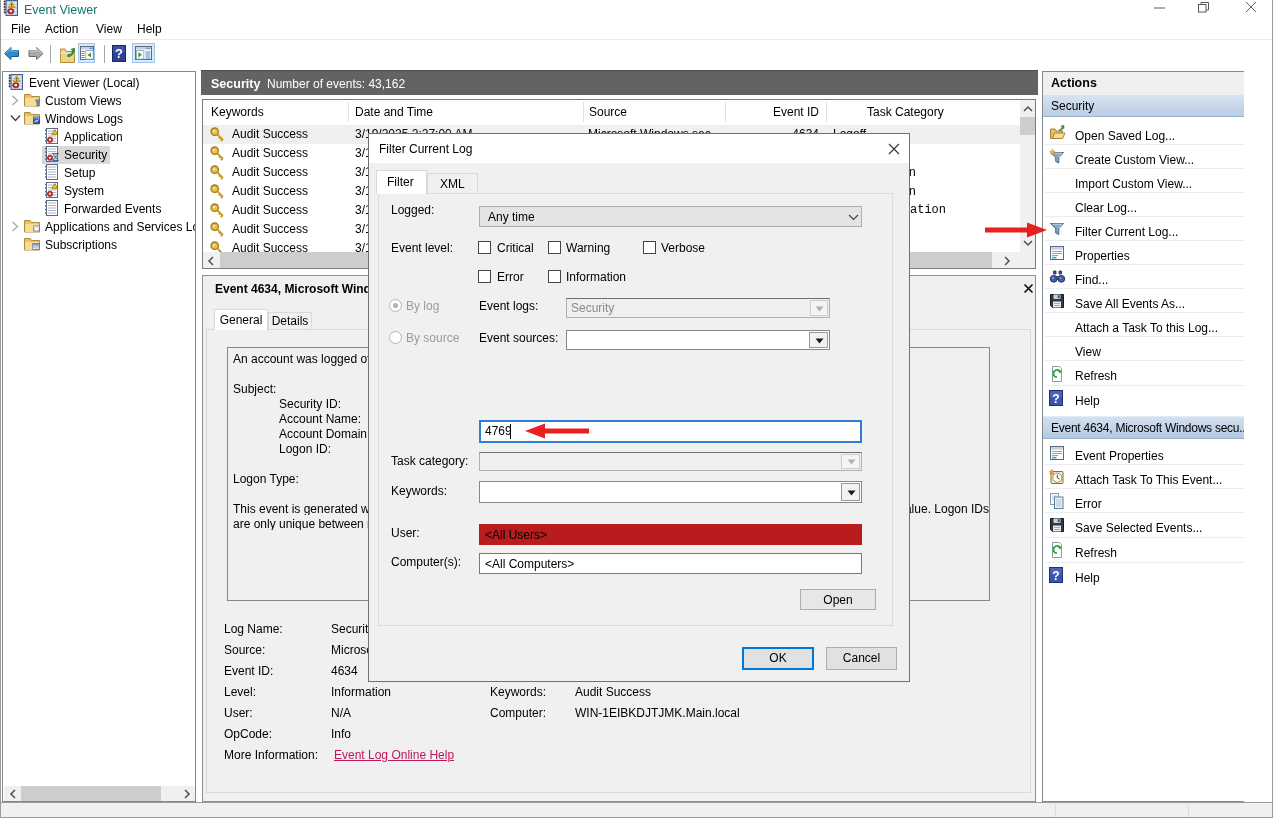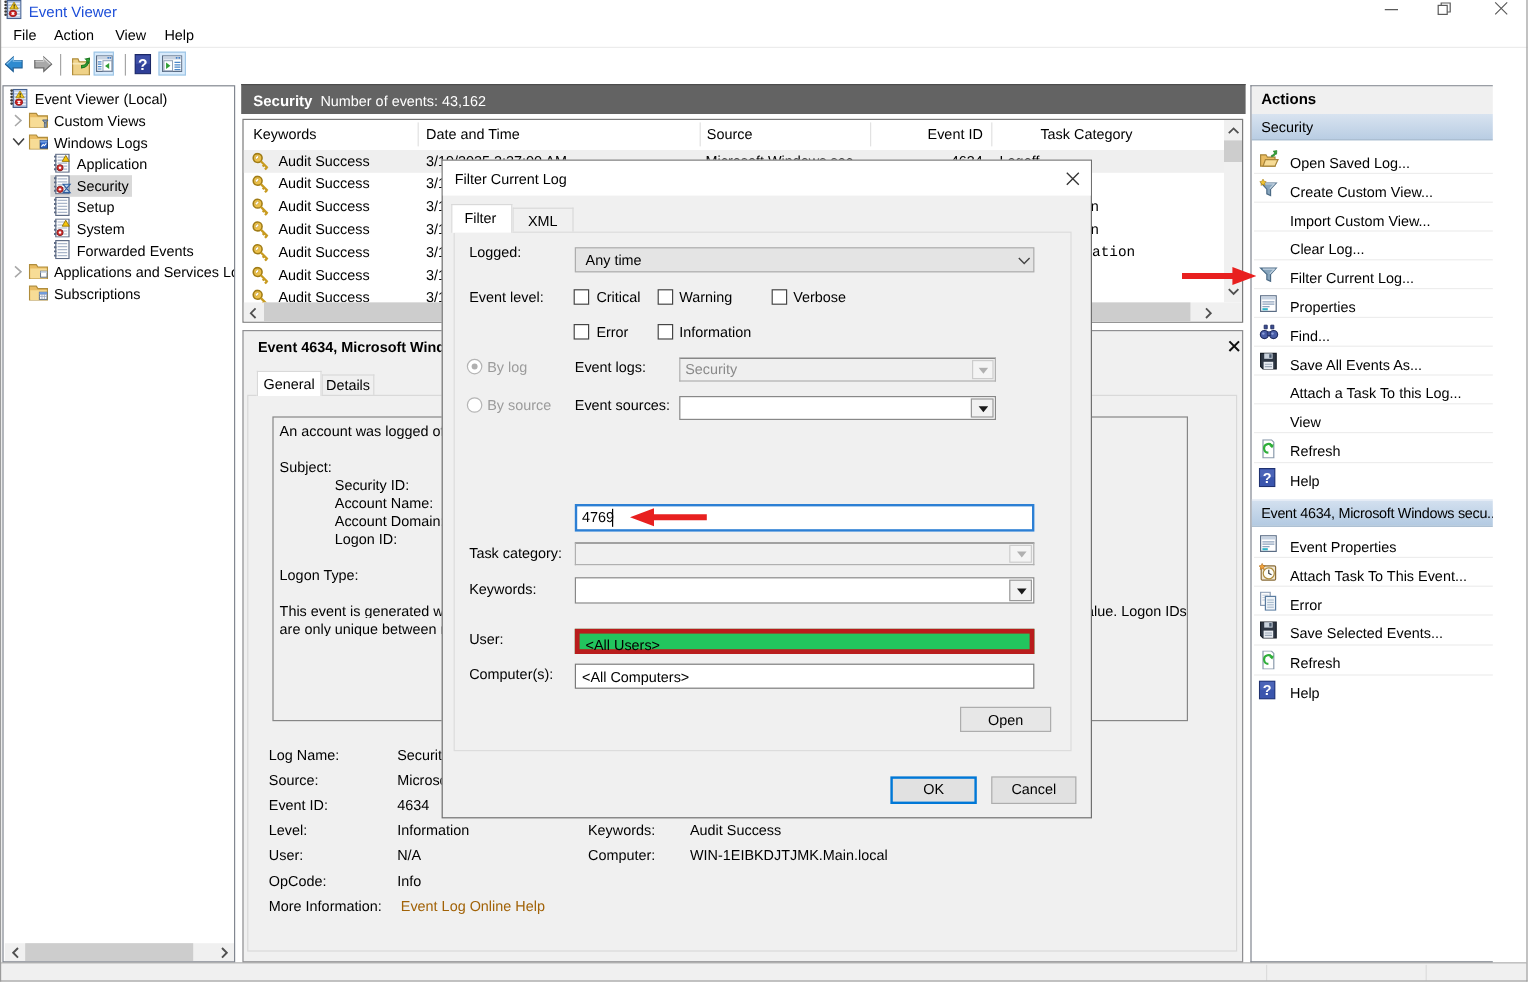--- a/index.html
+++ b/index.html
@@ -29,21 +29,21 @@
       <circle cx="1.7" cy="6.9" r="1.1"></circle>
       <circle cx="1.7" cy="9.6" r="1.1"></circle>
       <circle cx="1.7" cy="12.3" r="1.1"></circle>
     </g>
   <path d="M8.7 1.8 L12.2 7.5 L5.2 7.5 Z" fill="#f2ca1d" stroke="#a3820a" stroke-width="0.7"></path>
   <rect x="8.35" y="3.6" width="0.9" height="2" fill="#222"></rect>
     <rect x="8.35" y="6.1" width="0.9" height="0.9" fill="#222"></rect>
   <ellipse cx="7.8" cy="11.2" rx="3.1" ry="2.6" fill="#cc2020" stroke="#8e1414" stroke-width="0.7"></ellipse>
   <path d="M6.7 10.2 L8.9 12.2 M8.9 10.2 L6.7 12.2" stroke="#fff" stroke-width="1.1"></path>
 </svg>
-<div class="lbl" style="left:24px;top:4px;color:#1d4ed8;font-size:12.5px;">Event Viewer</div>
+<div class="lbl" style="left:24px;top:4px;color:#0f766e;font-size:12.5px;">Event Viewer</div>
 <svg class="a" style="left:1152px;top:1px;" width="110" height="14" viewBox="0 0 110 14">
   <line x1="2" y1="7" x2="13" y2="7" stroke="#5a5a5a" stroke-width="1"></line>
   <rect x="46.5" y="3.5" width="7.5" height="7.5" fill="none" stroke="#5a5a5a" stroke-width="1"></rect>
   <path d="M49 3.5 L49 1.5 L56.5 1.5 L56.5 9 L54 9" fill="none" stroke="#5a5a5a" stroke-width="1"></path>
   <path d="M94 1 L104 11 M104 1 L94 11" stroke="#5a5a5a" stroke-width="1"></path>
 </svg>
 
 <div class="lbl" style="left:11px;top:23px;">File</div>
 <div class="lbl" style="left:45px;top:23px;">Action</div>
 <div class="lbl" style="left:96px;top:23px;">View</div>
@@ -414,21 +414,21 @@
     <div class="lbl" style="left:128px;top:410px;">Information</div>
   <div class="lbl" style="left:287px;top:410px;">Keywords:</div>
     <div class="lbl" style="left:372px;top:410px;">Audit Success</div>
   <div class="lbl" style="left:21px;top:431px;">User:</div>
     <div class="lbl" style="left:128px;top:431px;">N/A</div>
   <div class="lbl" style="left:287px;top:431px;">Computer:</div>
     <div class="lbl" style="left:372px;top:431px;">WIN-1EIBKDJTJMK.Main.local</div>
   <div class="lbl" style="left:21px;top:452px;">OpCode:</div>
     <div class="lbl" style="left:128px;top:452px;">Info</div>
   <div class="lbl" style="left:21px;top:473px;">More Information:</div>
-  <div class="lbl" style="left:131px;top:473px;color:#a16207;">Event Log Online Help</div>
+  <div class="lbl" style="left:131px;top:473px;color:#be185d;text-decoration:underline;">Event Log Online Help</div>
 </div>
 
 <div class="a" style="left:1042px;top:71px;width:202px;height:731px;background:#fff;border:1px solid #828790;border-right:none;box-sizing:border-box;overflow:hidden;">
   <div class="a" style="left:0;top:0;width:230px;height:23px;background:#f0f0f0;"></div>
   <div class="lbl" style="left:8px;top:5px;font-weight:bold;font-size:12.5px;">Actions</div>
   <div class="a" style="left:0;top:23px;width:230px;height:22px;background:linear-gradient(#d8e3f0,#b9cde3);border-bottom:1px solid #9ab1c9;box-sizing:border-box;">
     <div class="lbl" style="left:8px;top:5px;font-size:12px;">Security</div>
     <svg class="a" style="left:212px;top:8px;" width="11" height="7" viewBox="0 0 11 7">
         <path d="M5.5 0.5 L10.5 6.5 L0.5 6.5 Z" fill="#222"></path>
       </svg>
@@ -663,21 +663,21 @@
       </svg>
   </div>
   <div class="lbl" style="left:22px;top:351px;">Keywords:</div>
   <div class="a" style="left:110px;top:347px;width:383px;height:22px;background:#fff;border:1px solid #888888;box-sizing:border-box;">
     <div class="a" style="left:361px;top:1px;width:19px;height:18px;background:#f2f2f2;border:1px solid #999999;box-sizing:border-box;"></div>
     <svg class="a" style="left:367px;top:8px;" width="9" height="6" viewBox="0 0 9 6">
         <path d="M0.5 0.5 L8.5 0.5 L4.5 5.5 Z" fill="#1a1a1a"></path>
       </svg>
   </div>
   <div class="lbl" style="left:22px;top:393px;">User:</div>
-  <div class="a" style="left:110px;top:390px;width:383px;height:21px;background:#22c55e;border:4px solid #b91c1c;box-sizing:border-box;">
+  <div class="a" style="left:110px;top:390px;width:383px;height:21px;background:#b91c1c;border:1px solid #b91c1c;box-sizing:border-box;">
     <div class="lbl" style="left:5px;top:4px;">&lt;All Users&gt;</div>
   </div>
   <div class="lbl" style="left:22px;top:422px;">Computer(s):</div>
   <div class="a" style="left:110px;top:419px;width:383px;height:21px;background:#fff;border:1px solid #7a7a7a;box-sizing:border-box;">
     <div class="lbl" style="left:5px;top:4px;">&lt;All Computers&gt;</div>
   </div>
   <div class="a" style="left:431px;top:455px;width:76px;height:21px;background:#e7e7e7;border:1px solid #adadad;box-sizing:border-box;text-align:center;"><span style="position:relative;top:3px;">Open</span></div>
   <div class="a" style="left:373px;top:513px;width:72px;height:23px;background:#e1e1e1;border:2px solid #0078d7;box-sizing:border-box;text-align:center;"><span style="position:relative;top:2px;">OK</span></div>
   <div class="a" style="left:457px;top:513px;width:71px;height:23px;background:#e1e1e1;border:1px solid #adadad;box-sizing:border-box;text-align:center;"><span style="position:relative;top:3px;">Cancel</span></div>
 </div>

